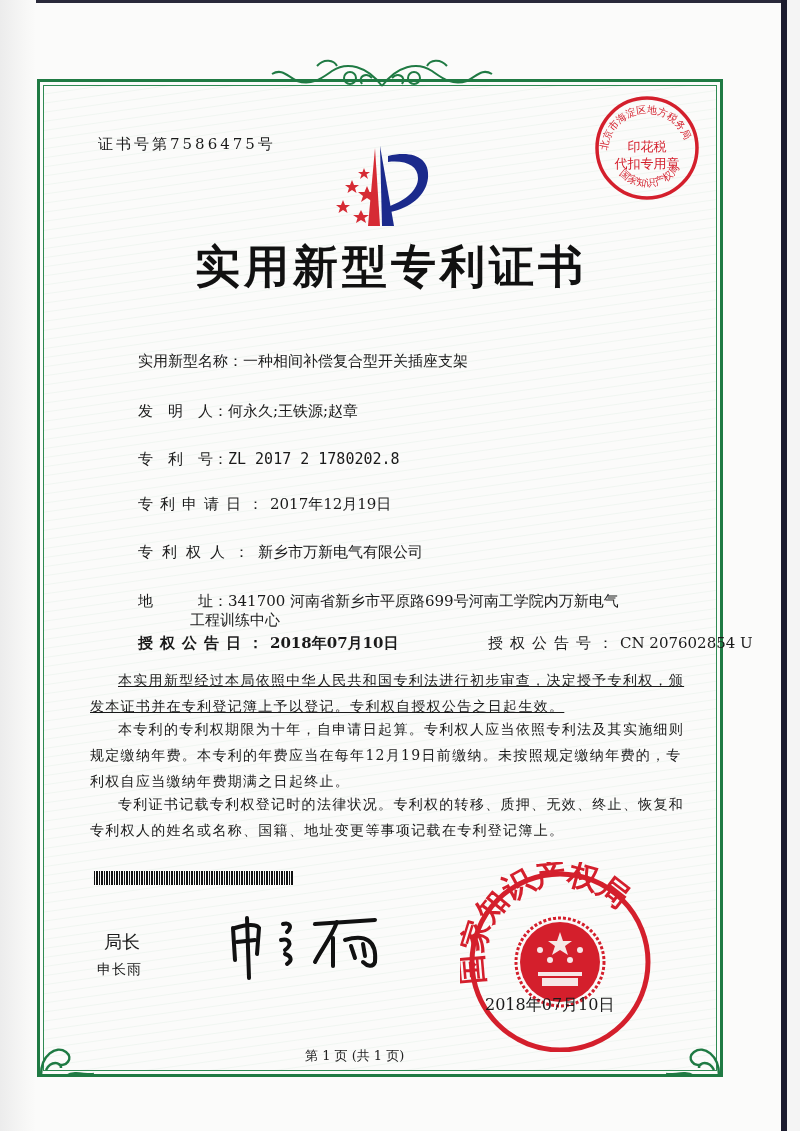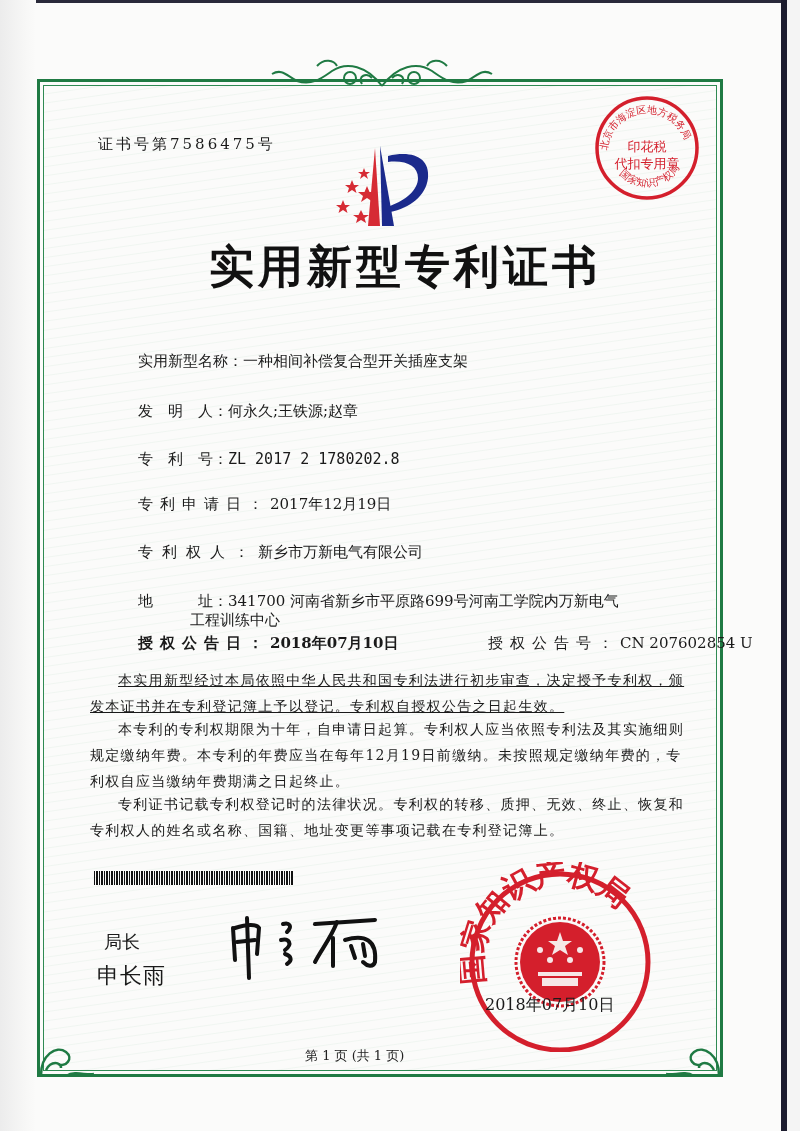--- a/index.html
+++ b/index.html
@@ -39,37 +39,37 @@
   .corner-orn { position: absolute; width: 60px; height: 40px; }
   .cert-no {
     position: absolute; left: 98px; top: 135px; font-size: 15px; letter-spacing: 3px;
   }
   .logo { position: absolute; left: 318px; top: 128px; width: 130px; height: 100px; }
   .stamp-small { position: absolute; left: 590px; top: 93px; width: 114px; height: 110px; }
   .stamp-small .t { position:absolute; left:0; width:100%; text-align:center; color:#d41f2c; font-size:13px; }
   .title {
     position: absolute; left: 195px; top: 237px; width: 420px;
     font-size: 45px; letter-spacing: 4px; font-weight: bold;
-    font-family: "DejaVu Serif", serif; color: #111; text-align: center;
+    font-family: "DejaVu Serif", serif; color: #111;
   }
   .field { position: absolute; left: 90px; font-size: 15px; white-space: nowrap; margin-left: 48px; }
   .field .lbl { display: inline-block; }
   .field .val { display: inline-block; }
   .spaced-mid { letter-spacing: 7px; }
   .addr-line2 { position: absolute; left: 190px; font-size: 15px; }
   .para {
     position: absolute; left: 90px; width: 600px; font-size: 14px; line-height: 26px;
     text-indent: 28px; letter-spacing: 1.3px; font-family: "DejaVu Serif", serif;
   }
   .barcode {
     position: absolute; left: 94px; top: 871px; width: 200px; height: 14px;
     background: repeating-linear-gradient(to right, #111 0 1px, transparent 1px 2px, #111 2px 3px, #111 3px 4px, transparent 4px 5px);
   }
   .director-title { position: absolute; left: 97px; top: 930px; font-size: 18px; font-family: "DejaVu Sans", sans-serif; margin-left: 7px; }
-  .director-name { position: absolute; left: 97px; top: 961px; font-size: 22px; font-family: "DejaVu Sans", sans-serif; letter-spacing: 1px; }
+  .director-name { position: absolute; left: 97px; top: 961px; font-size: 14px; font-family: "DejaVu Sans", sans-serif; letter-spacing: 1px; }
   .signature { position: absolute; left: 225px; top: 910px; width: 180px; height: 70px; }
   .seal { position: absolute; left: 460px; top: 862px; width: 200px; height: 190px; }
   .seal-date {
     position: absolute; left: 485px; top: 995px; font-size: 16px; color: #1a1a1a;
     font-family: "DejaVu Serif", serif;
   }
   .page-footer {
     position: absolute; left: 305px; top: 1047px; font-size: 13px; color: #222;
   }
 </style>

